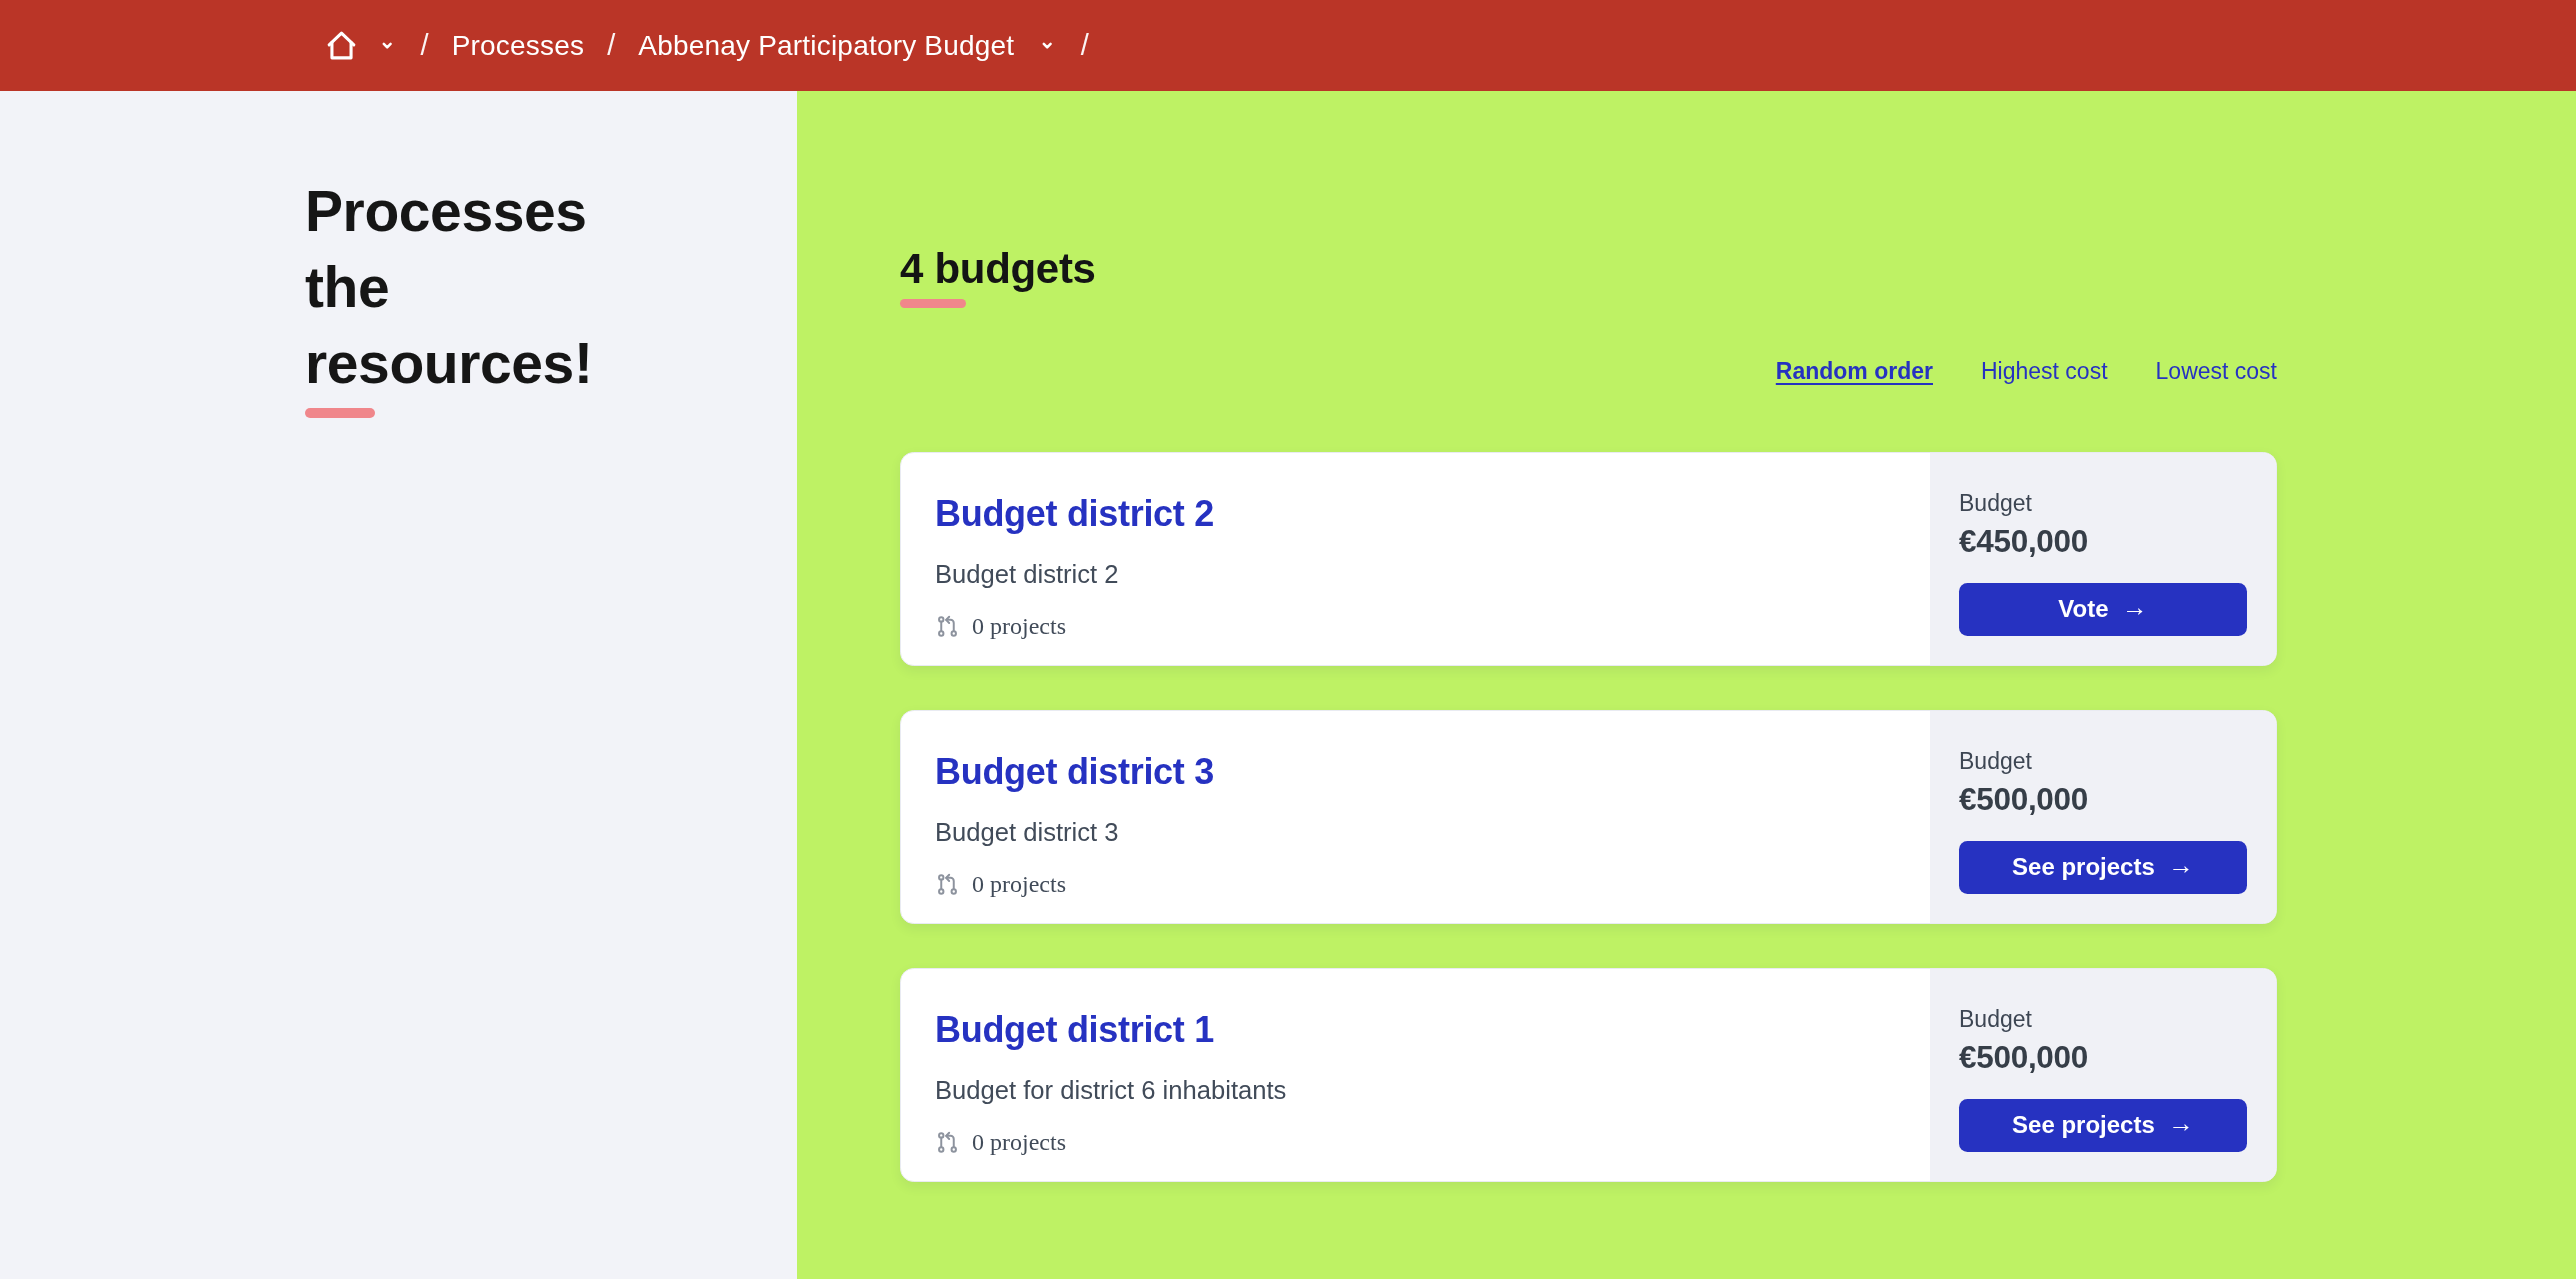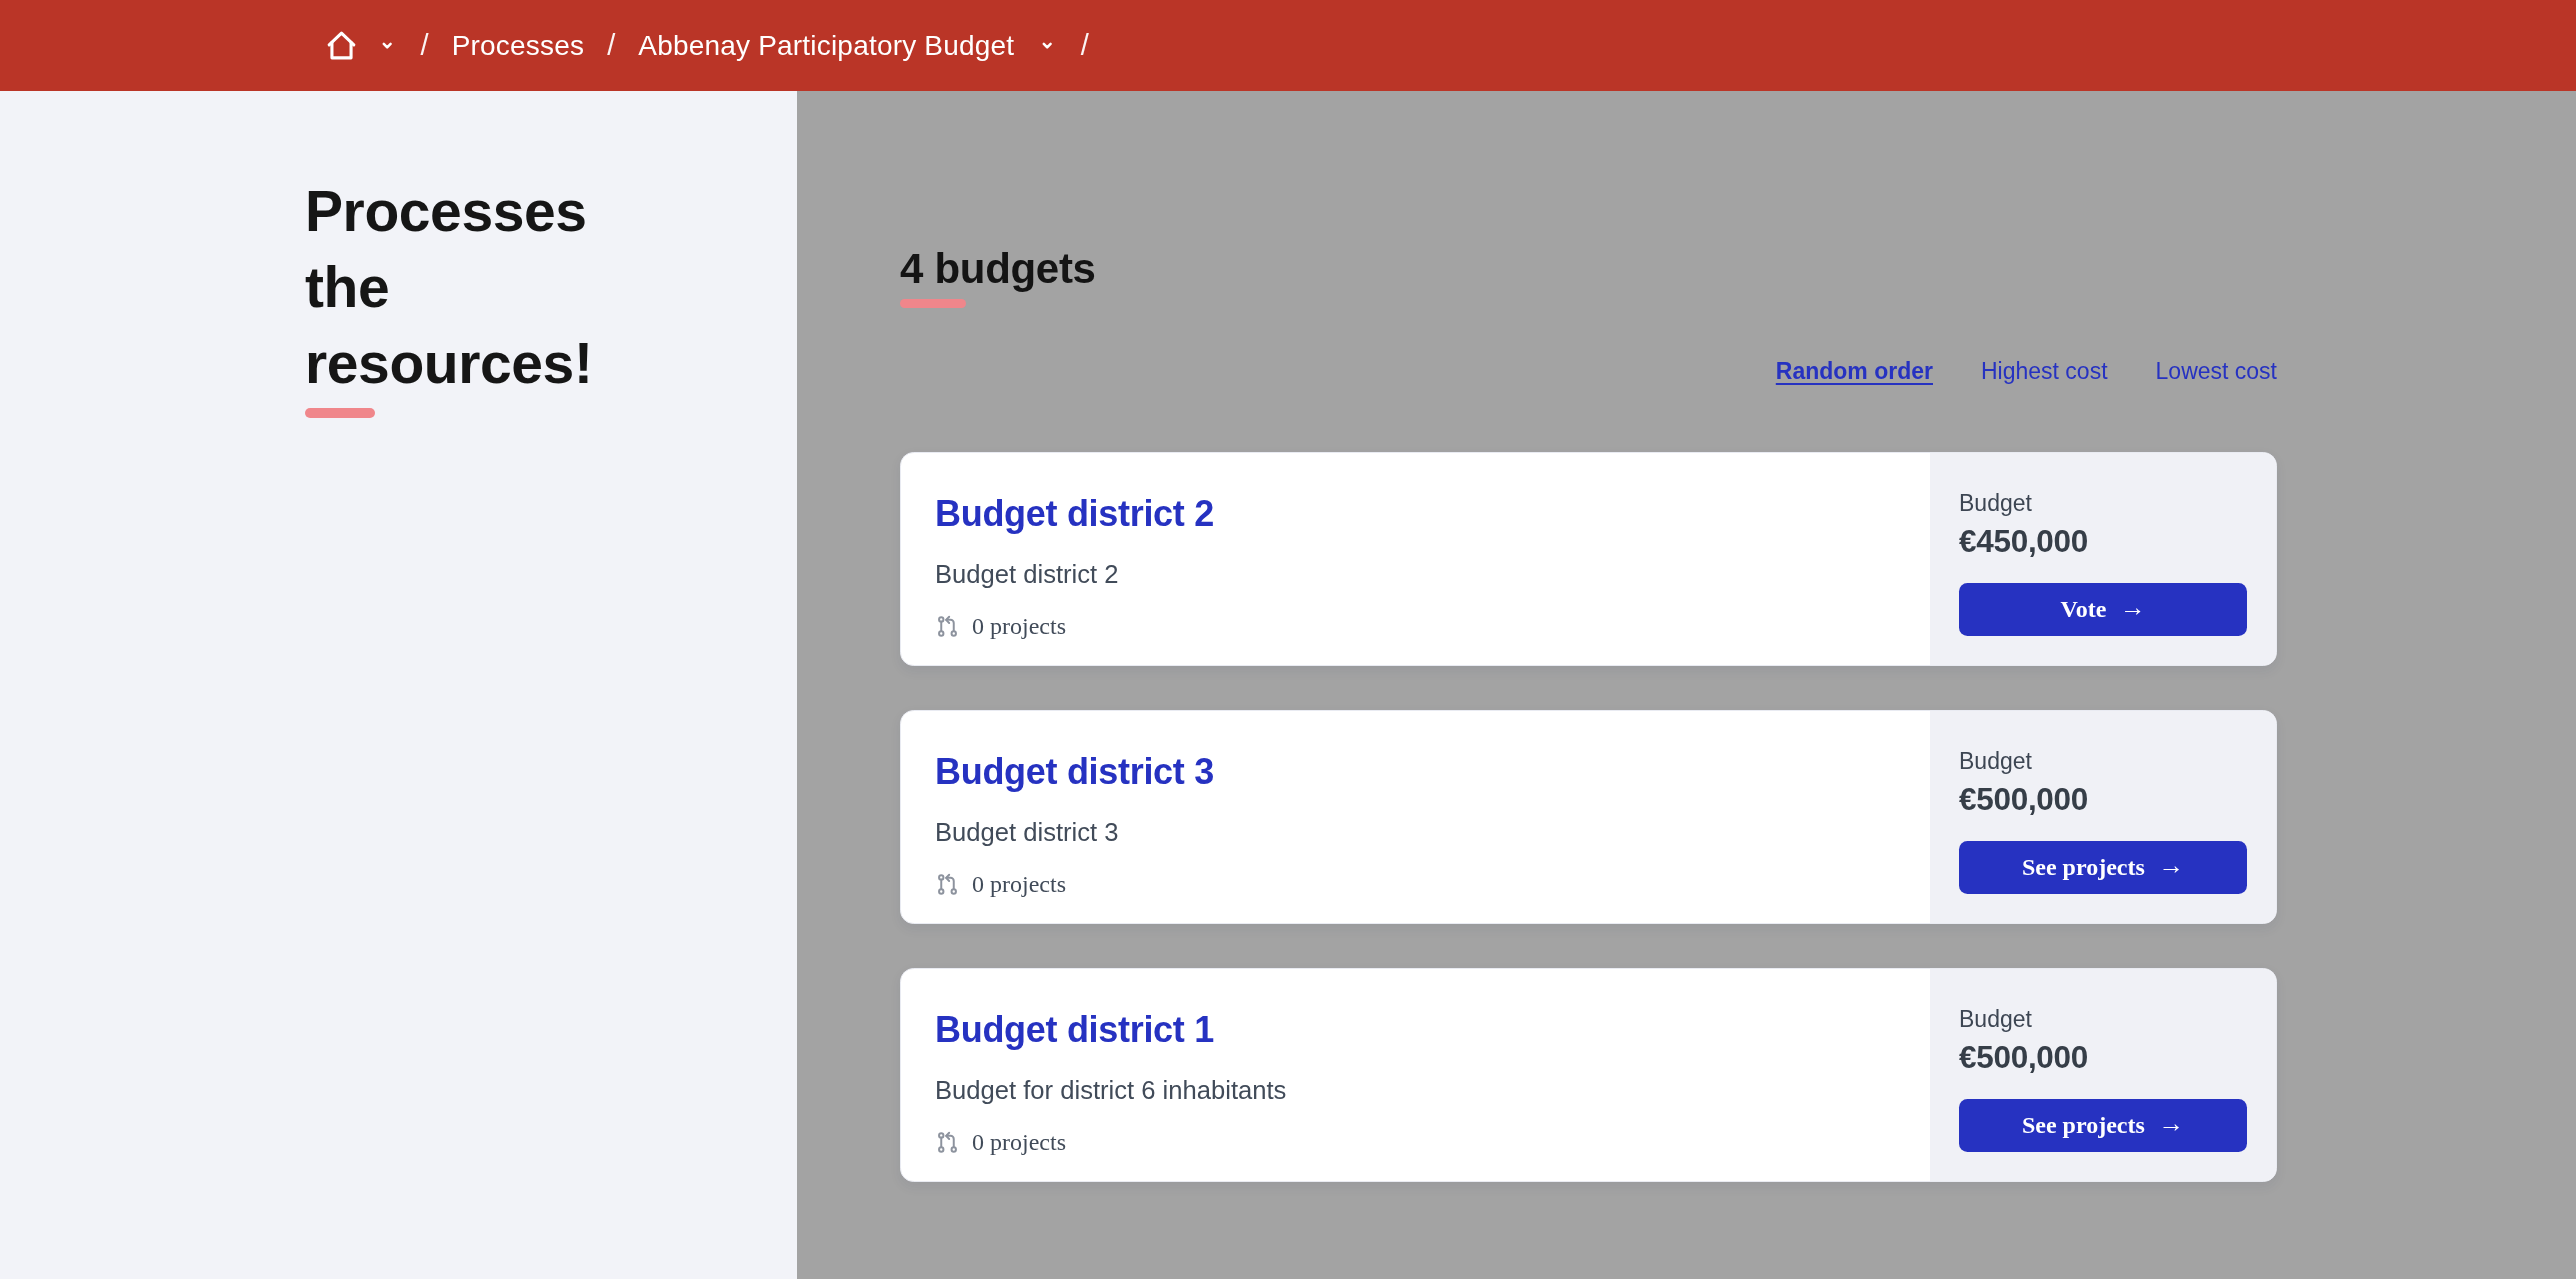--- a/index.html
+++ b/index.html
@@ -61,21 +61,21 @@
   .accent-bar {
     width: 70px;
     height: 10.2px;
     border-radius: 6px;
     background: #f0868b;
   }
   .sidebar .accent-bar { margin-top: 6.8px; }
 
   .content {
     flex: 1;
-    background: #a3a3a3;
+    background: #bef264;
     padding: 0 0 0 103px;
   }
   .content-inner { width: 1377px; }
 
   .budgets-heading {
     margin-top: 153px;
     font-size: 42px;
     line-height: 49px;
     font-weight: 700;
     color: #141414;
@@ -152,21 +152,21 @@
   }
   .budget-label { font-size: 23px; color: #3d4653; }
   .budget-amount { margin-top: 6.8px; font-size: 31.5px; font-weight: 700; color: #363e48; letter-spacing: -0.3px; }
   .cta-button {
     margin-top: auto;
     height: 53px;
     border: none;
     border-radius: 8.5px;
     background: #2632c1;
     color: #ffffff;
-    font-family: Liberation Serif, serif;
+    font-family: Liberation Sans, sans-serif;
     font-size: 24px;
     font-weight: 700;
     display: flex;
     align-items: center;
     justify-content: center;
     gap: 13.6px;
     cursor: pointer;
   }
   .cta-button .arrow { font-weight: 400; font-size: 25.6px; line-height: 1; transform: translateY(-0.9px); }
 </style>

